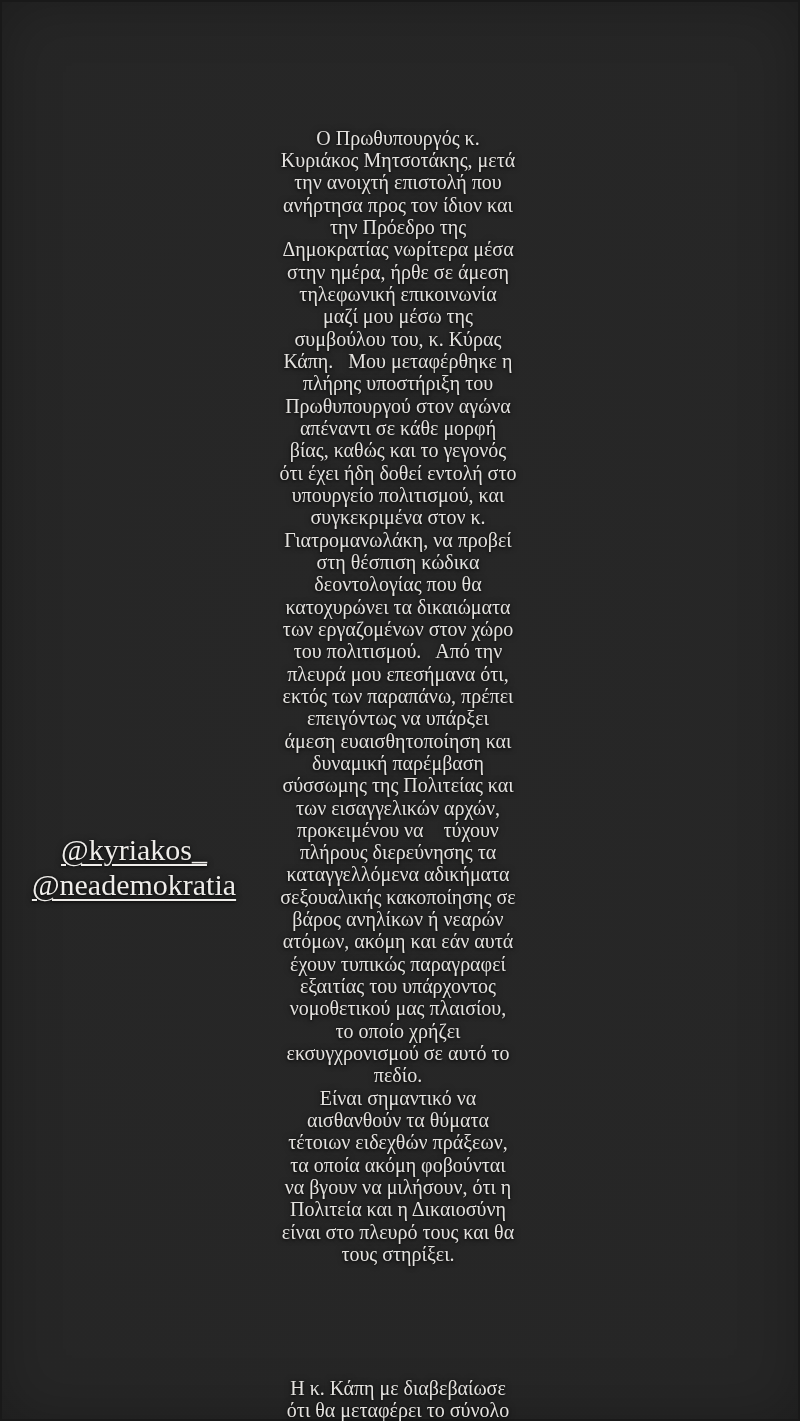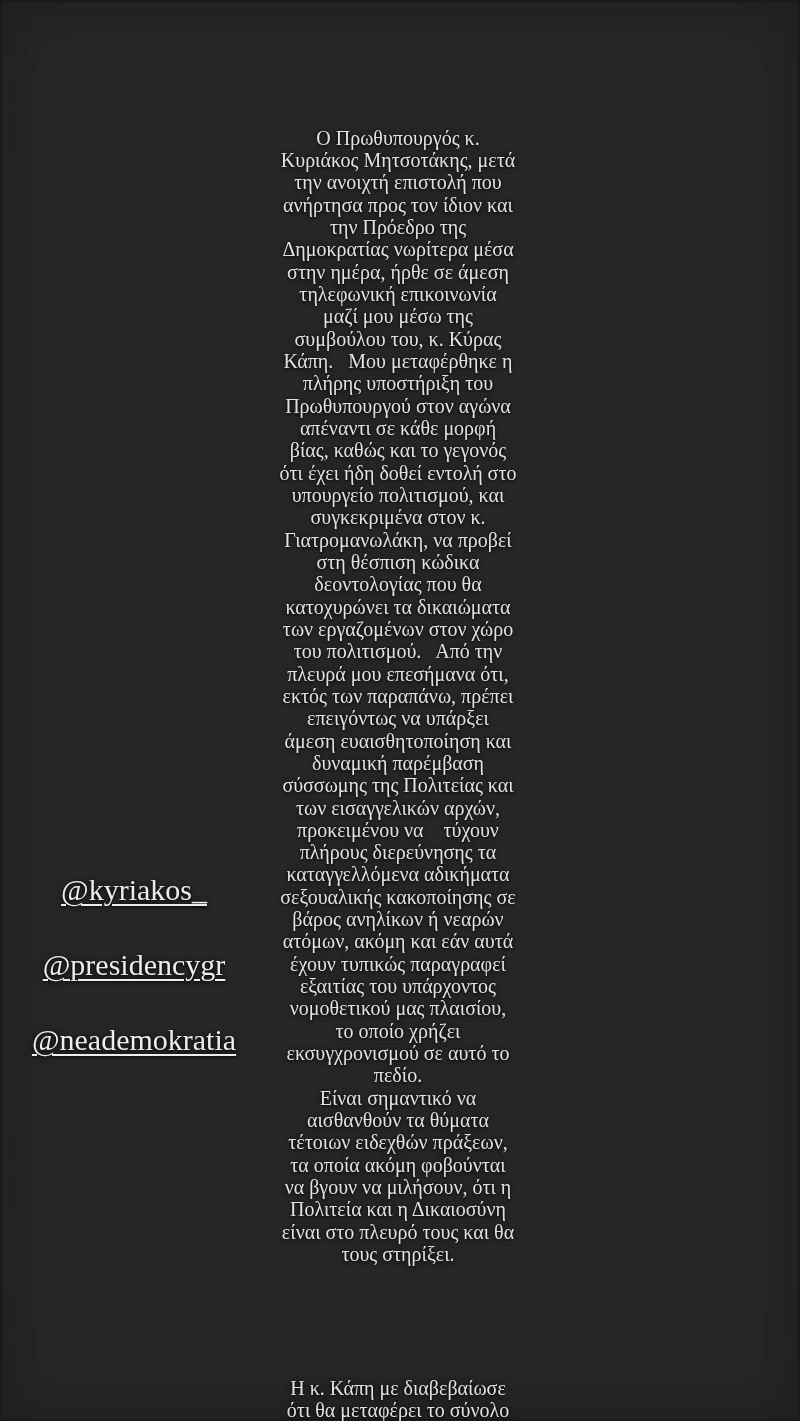--- a/index.html
+++ b/index.html
@@ -42,30 +42,29 @@
     line-height: 35px;
     text-shadow: 0 1px 3px rgba(0,0,0,0.75), 0 0 6px rgba(0,0,0,0.5);
   }
   .mention {
     display: inline;
     text-decoration: underline;
     text-decoration-thickness: 2px;
     text-underline-offset: 4px;
     cursor: pointer;
   }
-  .mention-line { height: 35px; margin-top: 40px; }
+  .mention-line { height: 35px; }
 </style>
 </head>
 <body>
 
 <div class="stage">
 
   <div class="mentions">
     <div class="mention-line"><span class="mention">@kyriakos_</span></div>
-    <div class="mention-line"><span class="mention">@presidencygr</span></div>
     <div class="mention-line"><span class="mention">@neademokratia</span></div>
   </div>
 
   <div class="statement">
     <div>Ο Πρωθυπουργός κ.<br>Κυριάκος Μητσοτάκης, μετά<br>την ανοιχτή επιστολή που<br>ανήρτησα προς τον ίδιον και<br>την Πρόεδρο της<br>Δημοκρατίας νωρίτερα μέσα<br>στην ημέρα, ήρθε σε άμεση<br>τηλεφωνική επικοινωνία<br>μαζί μου μέσω της<br>συμβούλου του, κ. Κύρας<br>Κάπη.   Μου μεταφέρθηκε η<br>πλήρης υποστήριξη του<br>Πρωθυπουργού στον αγώνα<br>απέναντι σε κάθε μορφή<br>βίας, καθώς και το γεγονός<br>ότι έχει ήδη δοθεί εντολή στο<br>υπουργείο πολιτισμού, και<br>συγκεκριμένα στον κ.<br>Γιατρομανωλάκη, να προβεί<br>στη θέσπιση κώδικα<br>δεοντολογίας που θα<br>κατοχυρώνει τα δικαιώματα<br>των εργαζομένων στον χώρο<br>του πολιτισμού.   Από την<br>πλευρά μου επεσήμανα ότι,<br>εκτός των παραπάνω, πρέπει<br>επειγόντως να υπάρξει<br>άμεση ευαισθητοποίηση και<br>δυναμική παρέμβαση<br>σύσσωμης της Πολιτείας και<br>των εισαγγελικών αρχών,<br>προκειμένου να    τύχουν<br>πλήρους διερεύνησης τα<br>καταγγελλόμενα αδικήματα<br>σεξουαλικής κακοποίησης σε<br>βάρος ανηλίκων ή νεαρών<br>ατόμων, ακόμη και εάν αυτά<br>έχουν τυπικώς παραγραφεί<br>εξαιτίας του υπάρχοντος<br>νομοθετικού μας πλαισίου,<br>το οποίο χρήζει<br>εκσυγχρονισμού σε αυτό το<br>πεδίο.<br>Είναι σημαντικό να<br>αισθανθούν τα θύματα<br>τέτοιων ειδεχθών πράξεων,<br>τα οποία ακόμη φοβούνται<br>να βγουν να μιλήσουν, ότι η<br>Πολιτεία και η Δικαιοσύνη<br>είναι στο πλευρό τους και θα<br>τους στηρίξει.</div>
     <div class="para-gap"></div>
     <div>Η κ. Κάπη με διαβεβαίωσε<br>ότι θα μεταφέρει το σύνολο<br>της συνομιλίας μας στον<br>πρωθυπουργό.</div>
     
     
   </div>

